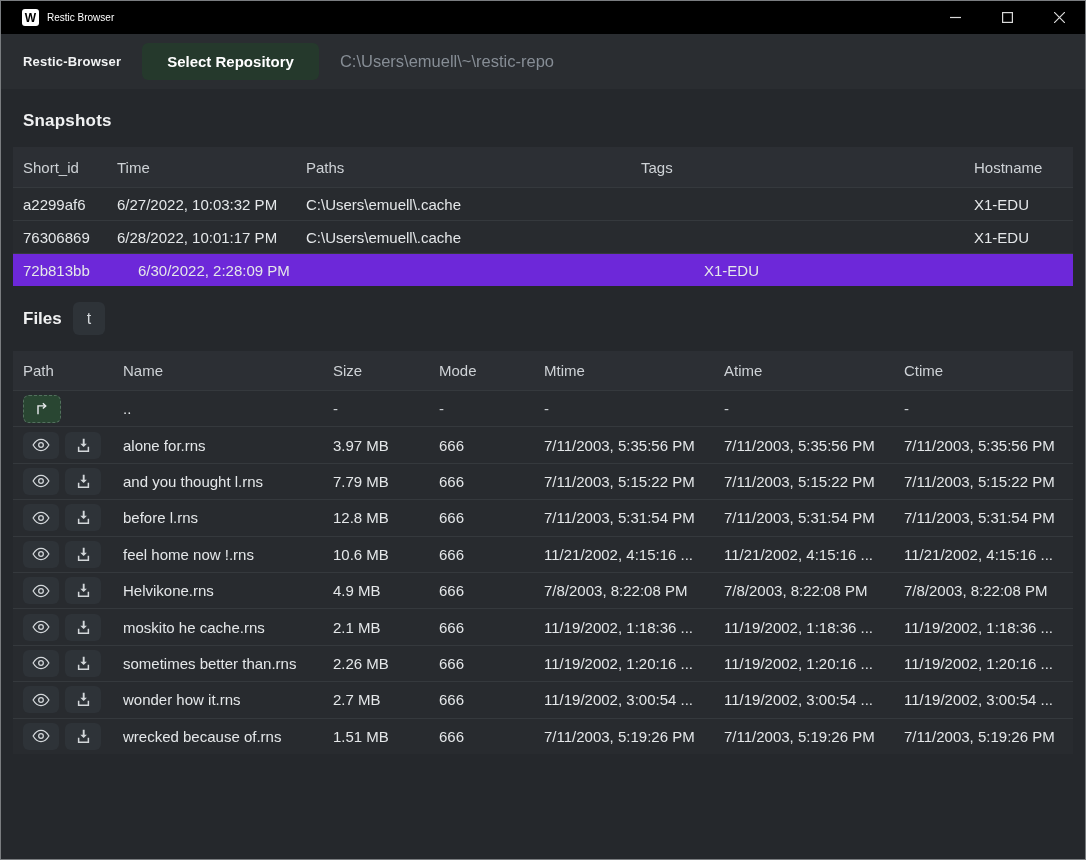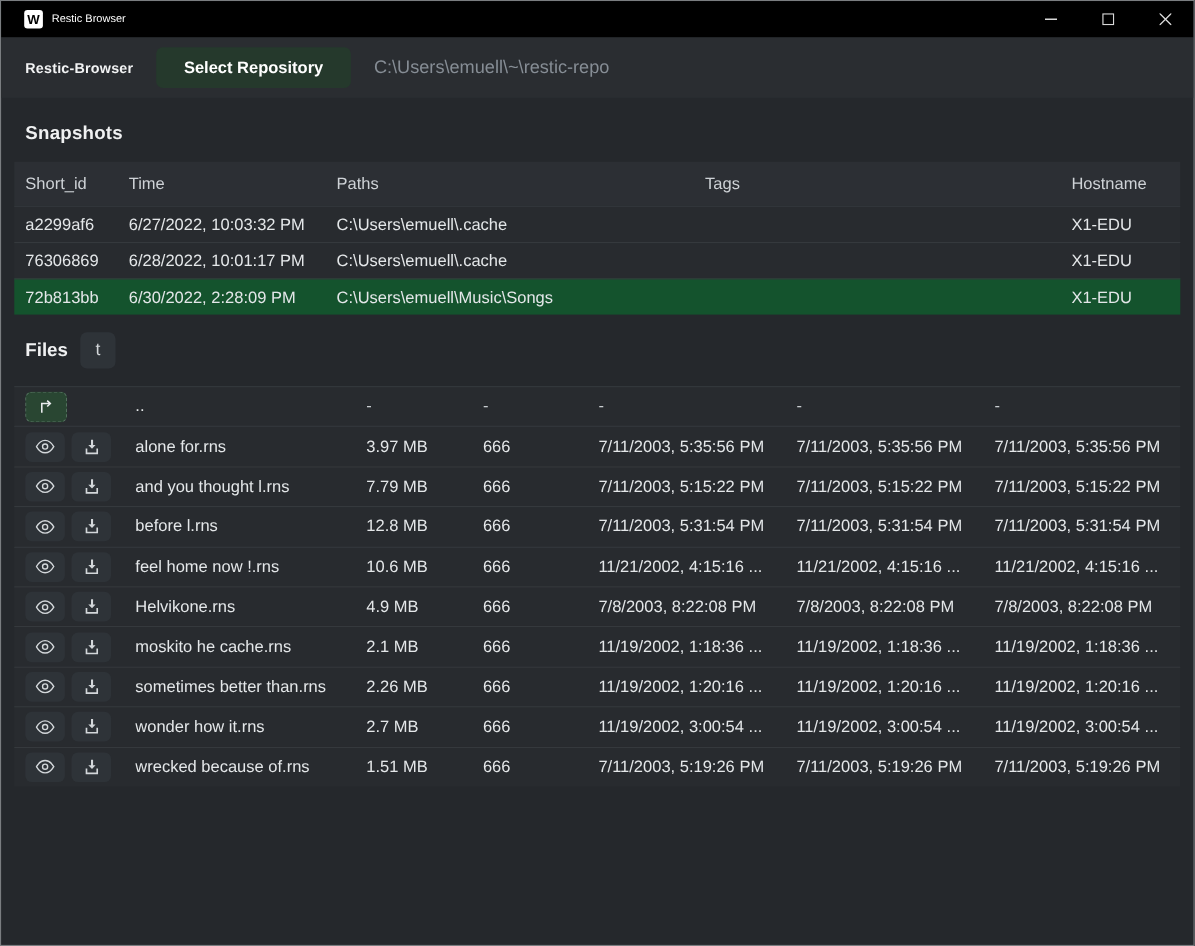--- a/index.html
+++ b/index.html
@@ -61,21 +61,21 @@
   }
   .row { display: grid; align-items: center; padding-left: 10px; }
 
   
   .snap-grid { grid-template-columns: 94px 189px 335px 333px 1fr; }
   .snap-thead-row { height: 40px; }
   .snap-row {
     height: 33px; font-size: 15px; background: #282b2f;
     border-top: 1px solid #35393d; cursor: default;
   }
-  .snap-row.selected { background: #14532d; }
+  .snap-row.selected { background: #6d28d9; gap: 21px; }
   .snap-row span, .file-row span { white-space: nowrap; overflow: hidden; }
 
   
   .files-bar {
     margin-top: 16px; padding: 0 17px 0 22px; height: 33px;
     display: flex; align-items: center;
   }
   .files-heading { font-size: 17px; font-weight: 700; color: #f0f1f2; width: 50px; }
   .drive-btn {
     width: 32px; height: 33px; margin-right: 8px;
@@ -165,33 +165,41 @@
     <span>76306869</span>
     <span>6/28/2022, 10:01:17 PM</span>
     <span>C:\Users\emuell\.cache</span>
     <span></span>
     <span>X1-EDU</span>
   </div>
 
   <div class="row snap-grid snap-row selected">
     <span>72b813bb</span>
     <span>6/30/2022, 2:28:09 PM</span>
-    <span>C:\Users\emuell\Music\Songs</span>
     <span></span>
     <span>X1-EDU</span>
   </div>
 </div>
 </div>
 
 <div class="files-bar">
   <span class="files-heading">Files</span>
   <button class="drive-btn">t</button>
 </div>
 
 <div class="table files-table">
+  <div class="thead row file-grid file-thead-row">
+    <span>Path</span>
+    <span>Name</span>
+    <span>Size</span>
+    <span>Mode</span>
+    <span>Mtime</span>
+    <span>Atime</span>
+    <span>Ctime</span>
+  </div>
   <div id="files-body">
   <div class="row file-grid file-row">
     <div class="file-actions">
       <button class="parent-btn">
         <svg width="16" height="16" viewBox="0 0 18 18" fill="none" stroke="currentColor" stroke-width="1.6">
           <path d="M4.5 15 V5.5 H12.5"></path>
           <path d="M10 2.5 L13.2 5.5 L10 8.5"></path>
         </svg>
       </button>
     </div>

